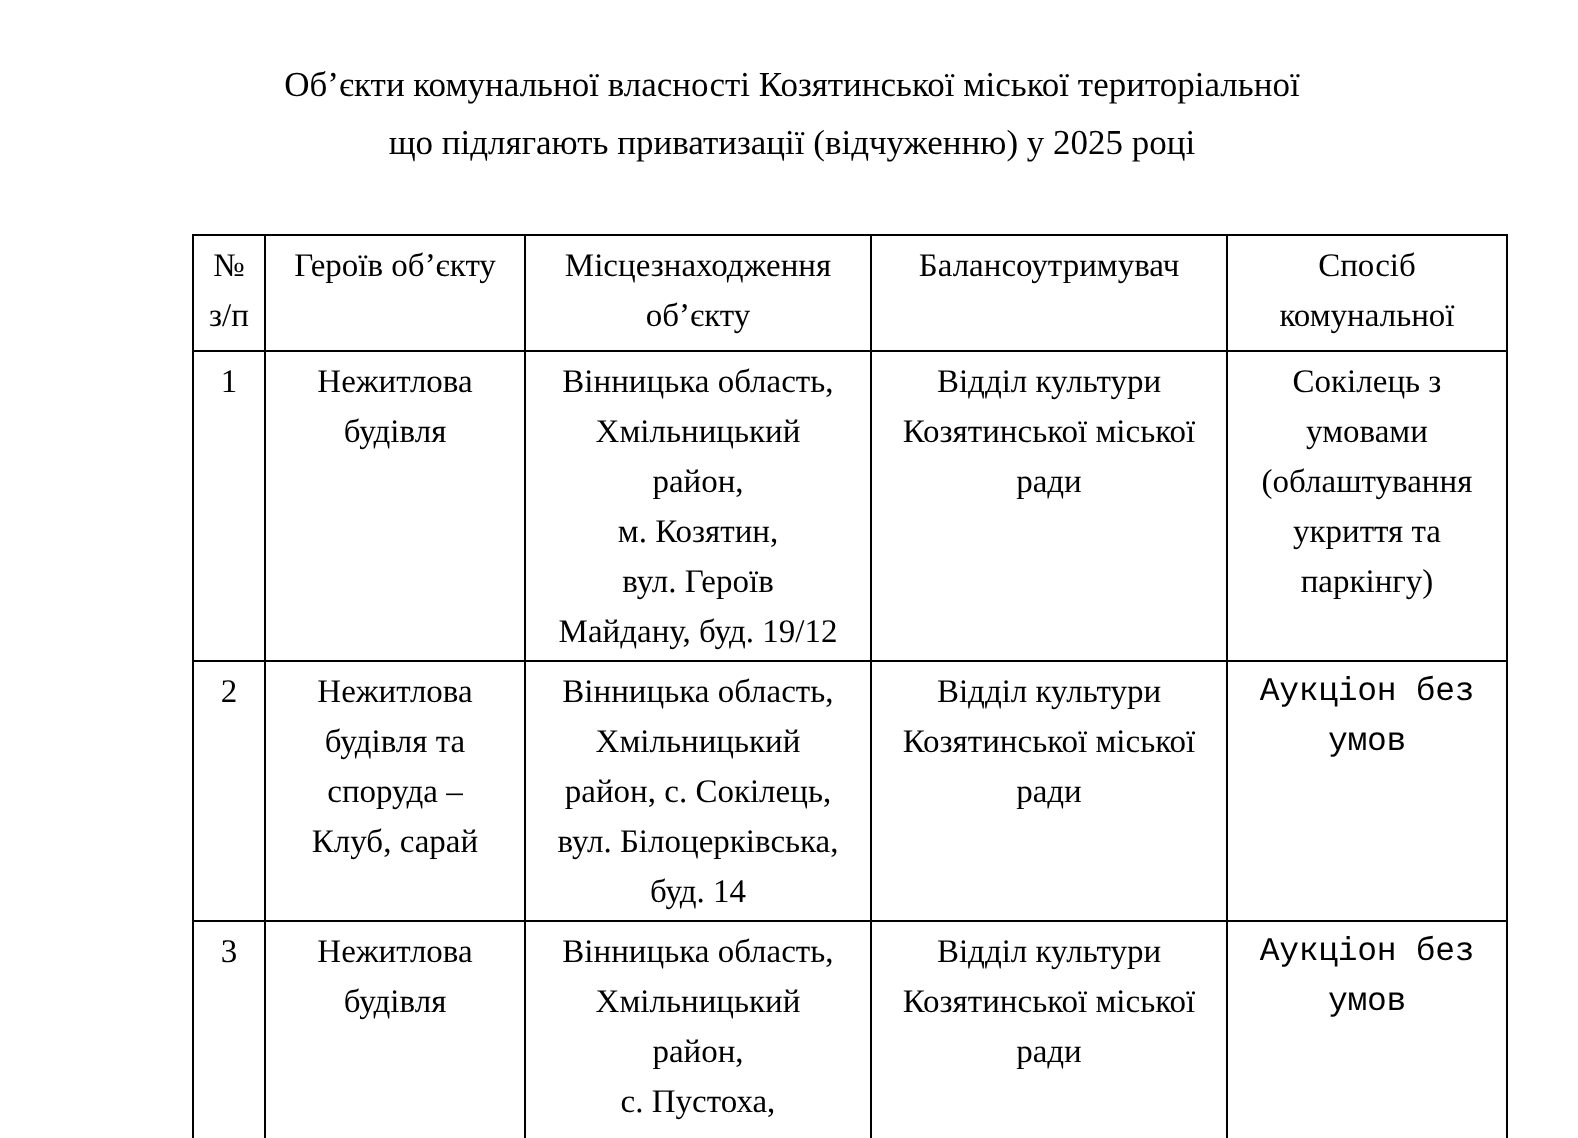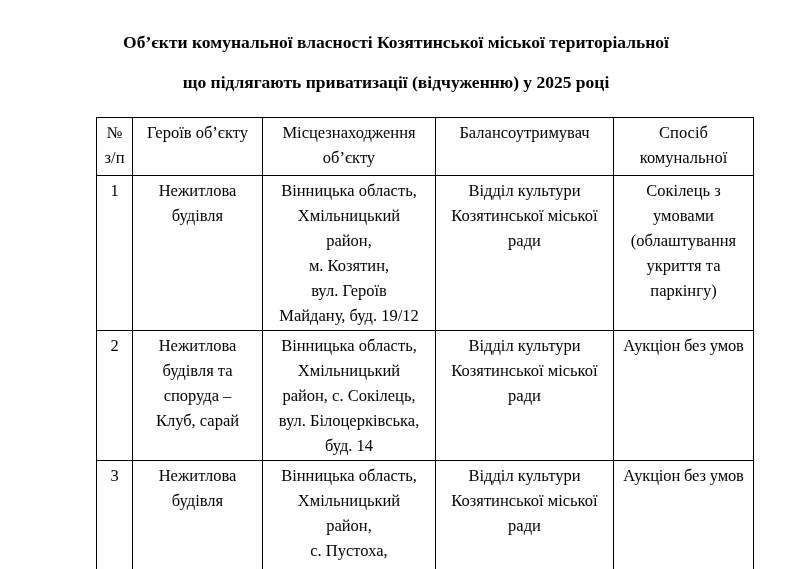--- a/index.html
+++ b/index.html
@@ -19,29 +19,29 @@
     width: 789px;
     height: 569px;
     background: #ffffff;
   }
   .doc-title {
     position: absolute;
     left: 96px;
     top: 30px;
     width: 600px;
     text-align: center;
-    font-weight: bold;
+    font-weight: normal;
     font-size: 17.5px;
     line-height: 25px;
   }
   .doc-title .title-line {
     display: block;
   }
   .title-sub {
-    margin-top: 15px;
+    margin-top: 4px;
   }
   table.props {
     position: absolute;
     left: 96px;
     top: 117px;
     width: 657px;
     border-collapse: collapse;
     table-layout: fixed;
     font-size: 16.5px;
     line-height: 25px;
@@ -66,20 +66,21 @@
   tr.row-1 td { height: 148px; }
   tr.row-2 td { height: 125px; }
   tr.row-3 td { height: 125px; }
 
   td.method-nowrap {
     white-space: nowrap;
     text-align: center;
     padding-left: 0;
     padding-right: 0;
     letter-spacing: -0.15px;
+    font-family: Liberation Mono, monospace;
   }
 </style>
 </head>
 <body>
 
 <div class="page">
 
   <div class="doc-title">
     <span class="title-line">Об’єкти комунальної власності Козятинської міської територіальної</span>
     <span class="title-line title-sub">що підлягають приватизації (відчуженню) у 2025 році</span>

